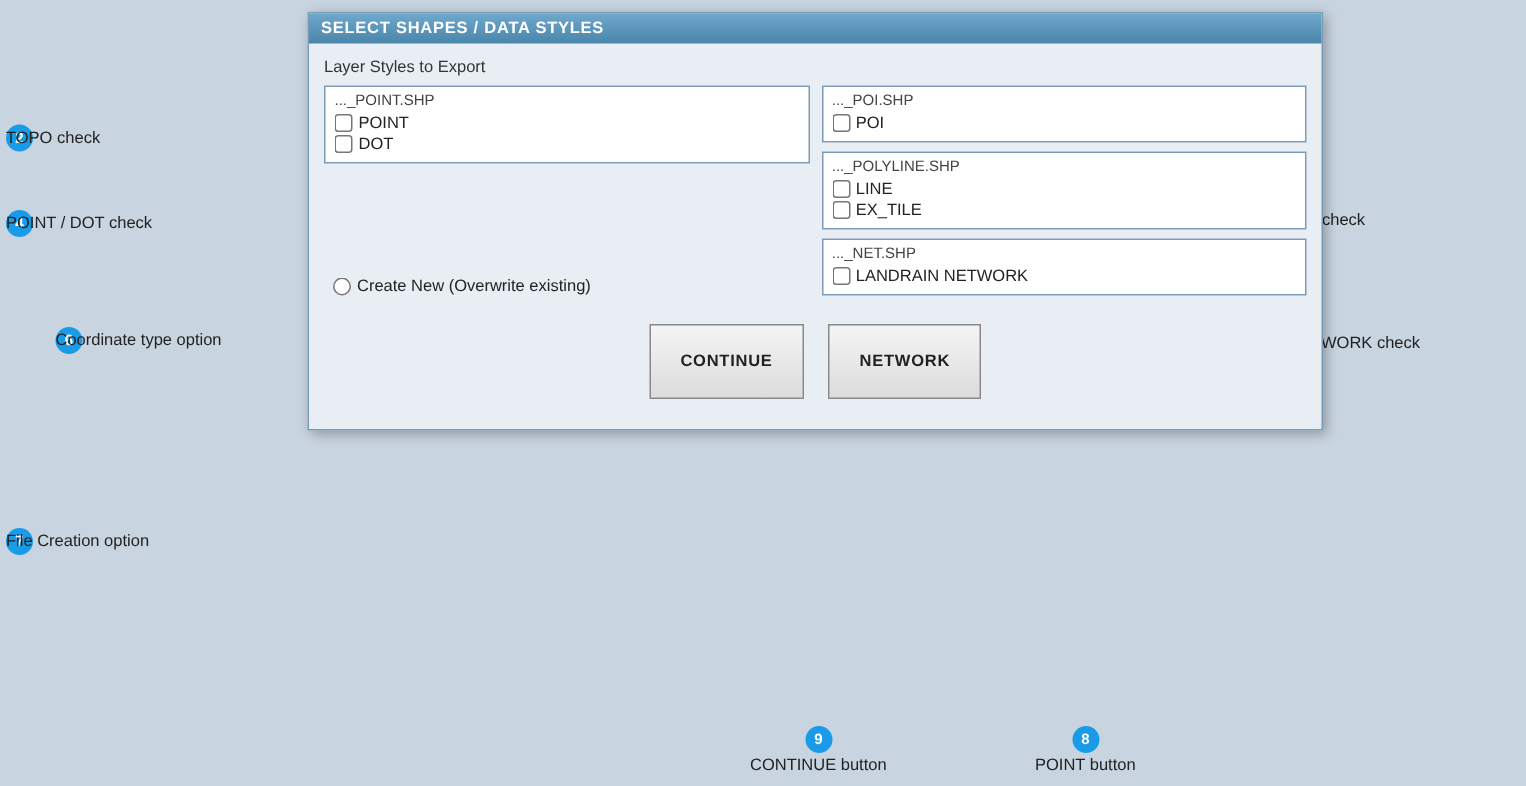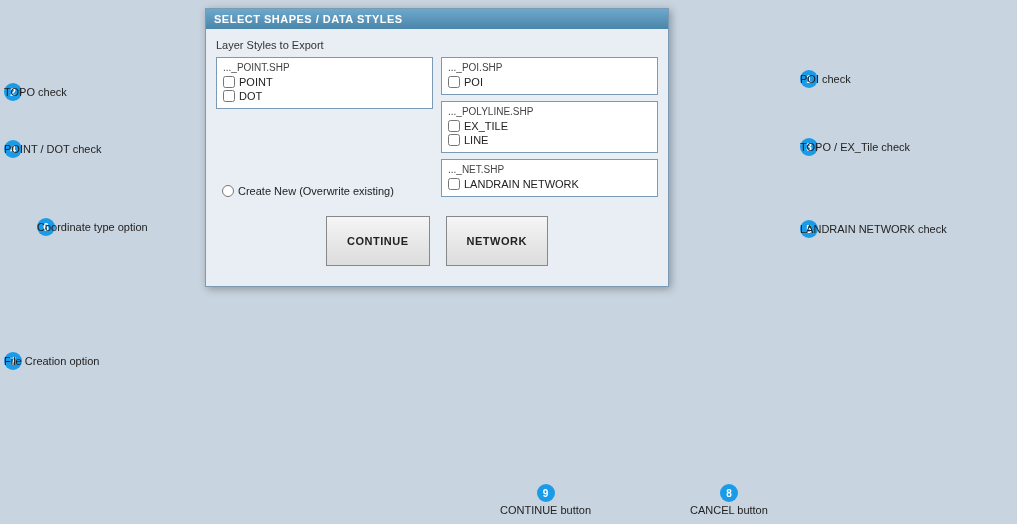--- a/index.html
+++ b/index.html
@@ -35,21 +35,21 @@
       font-size: 10px;
       font-weight: bold;
       flex-shrink: 0;
     }
 
     
     .dialog {
       position: absolute;
       left: 205px;
       top: 8px;
-      width: 464px;
+      width: 677px;
       background: #e8eef4;
       border: 1px solid #7a9ab5;
       box-shadow: 2px 2px 8px rgba(0,0,0,0.3);
     }
     .dialog-title-bar {
       background: linear-gradient(to bottom, #6ea8cc, #4a85aa);
       color: white;
       font-size: 11px;
       font-weight: bold;
       padding: 4px 8px;
@@ -237,26 +237,26 @@
           <div class="shp-group-header">..._POI.SHP</div>
           <div class="checkbox-row">
             <input type="checkbox" id="chk-poi" style="">
             <label for="chk-poi">POI</label>
           </div>
         </div>
 
         <div class="shp-group">
           <div class="shp-group-header">..._POLYLINE.SHP</div>
           <div class="checkbox-row">
+            <input type="checkbox" id="chk-line" style="">
+            <label for="chk-line">LINE</label>
+          </div>
+          <div class="checkbox-row">
             <input type="checkbox" id="chk-extile" style="">
             <label for="chk-extile">EX_TILE</label>
-          </div>
-          <div class="checkbox-row">
-            <input type="checkbox" id="chk-line" style="">
-            <label for="chk-line">LINE</label>
           </div>
         </div>
 
         <div class="shp-group">
           <div class="shp-group-header">..._NET.SHP</div>
           <div class="checkbox-row">
             <input type="checkbox" id="chk-landrain" style="">
             <label for="chk-landrain">LANDRAIN NETWORK</label>
           </div>
         </div>
@@ -269,14 +269,14 @@
     </div>
   </div>
 </div>
 
 <div style="position:absolute; left:500px; bottom:8px; display:flex; flex-direction:column; align-items:center; gap:2px;">
   <span class="annotation-badge" style="position:static;">9</span>
   <span class="ann-text" style="position:static; text-align:center; font-size:11px;">CONTINUE button</span>
 </div>
 <div style="position:absolute; left:690px; bottom:8px; display:flex; flex-direction:column; align-items:center; gap:2px;">
   <span class="annotation-badge" style="position:static;">8</span>
-  <span class="ann-text" style="position:static; text-align:center; font-size:11px;">CANCEL button</span>
+  <span class="ann-text" style="position:static; text-align:center; font-size:11px;">POINT button</span>
 </div>
 
 </body></html>

